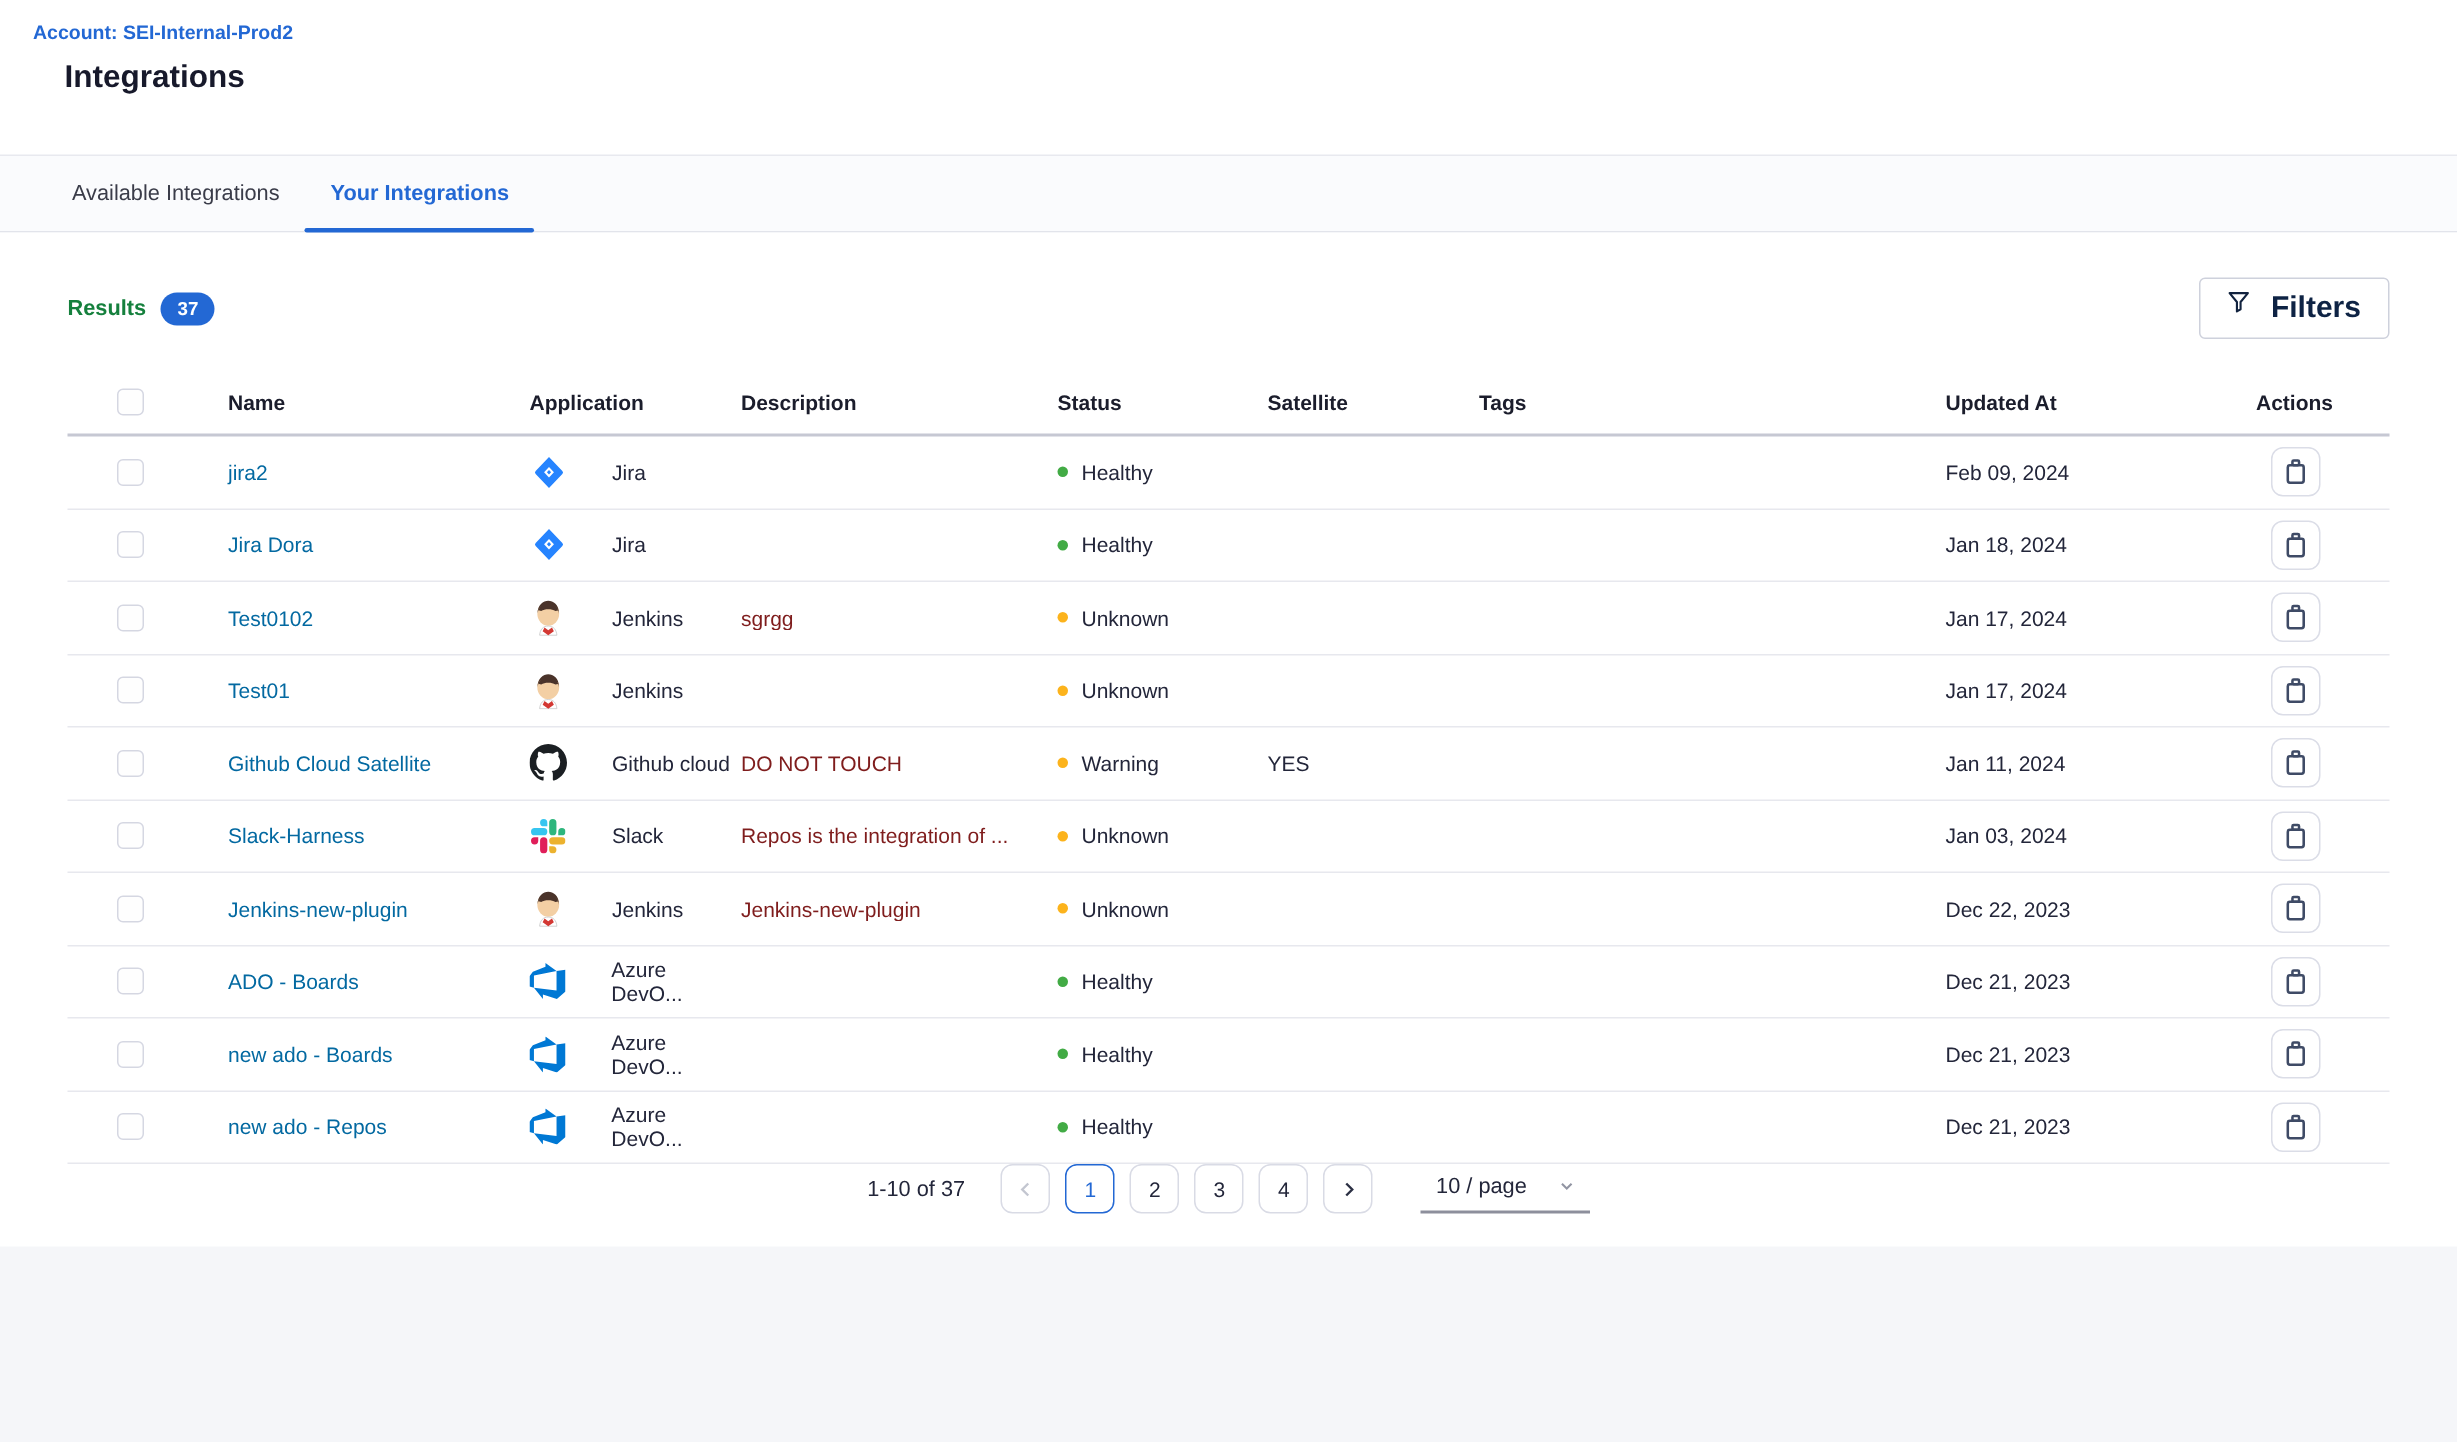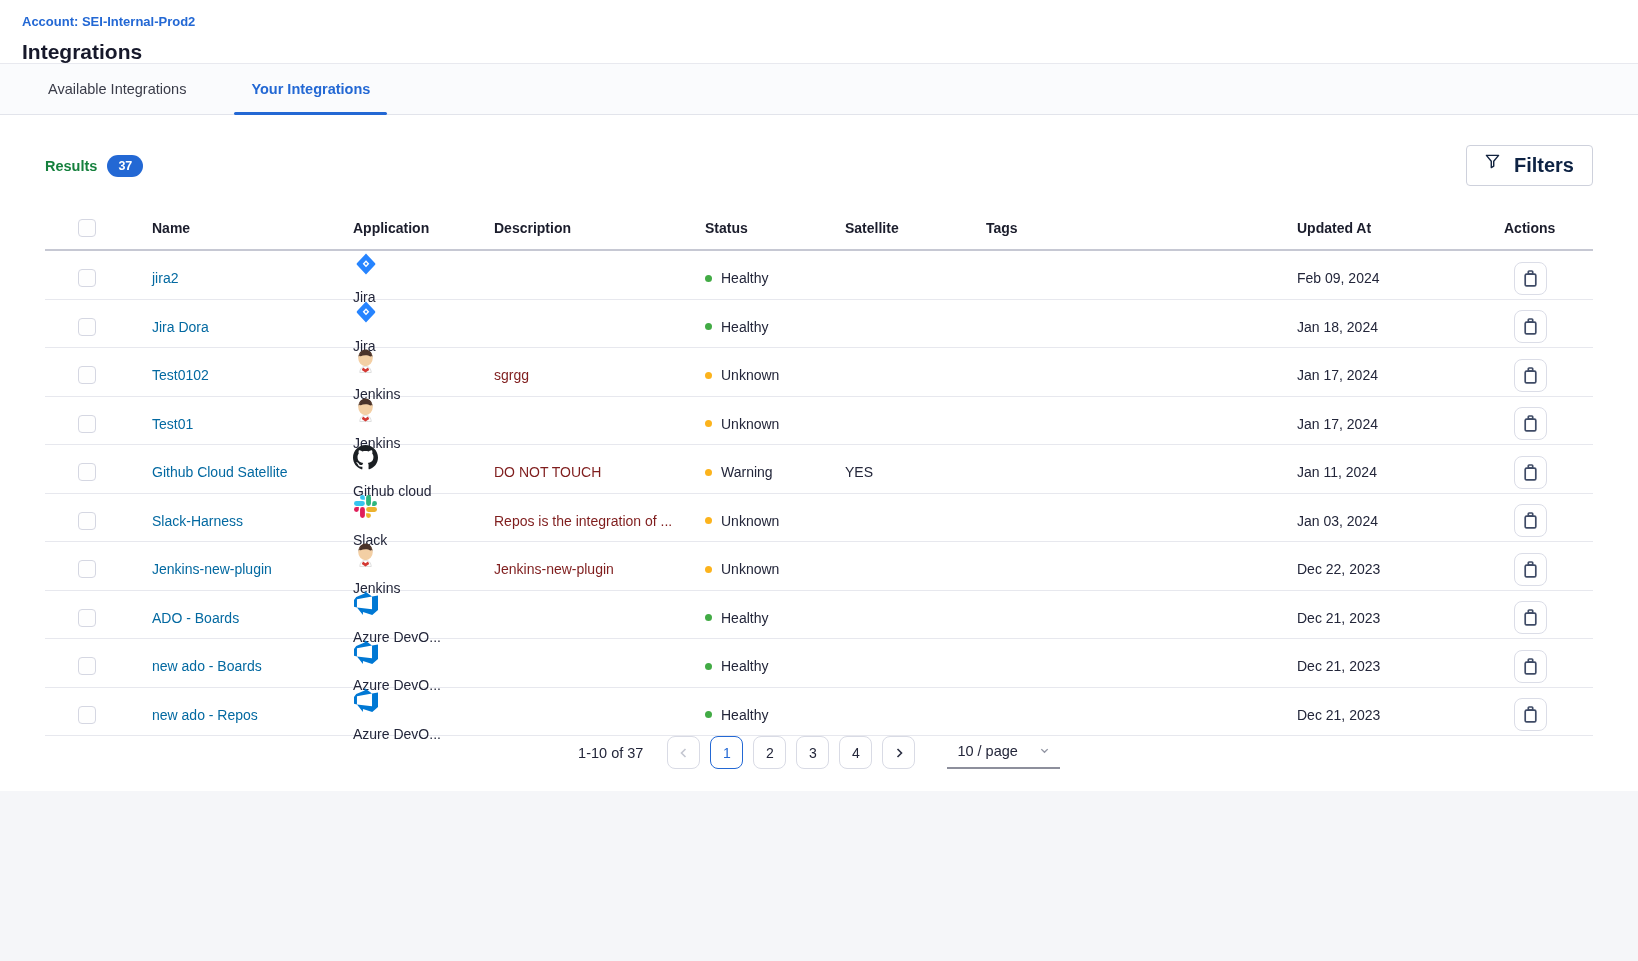--- a/index.html
+++ b/index.html
@@ -7,44 +7,44 @@
   body {
     font-family:"Liberation Sans", sans-serif;
     background:#f5f6f9;
     color:#23263a;
     font-size:14px;
   }
   
   .top-header {
     background:#fff;
     padding:13px 0 0 22px;
-    height:64px;
+    height:104px;
     border-bottom:1px solid #e8e9ef;
   }
   .account-link {
     color:#2368d4;
     font-size:13px;
     font-weight:700;
     cursor:pointer;
     display:inline-block;
   }
   .page-title {
     font-size:21px;
     font-weight:700;
     color:#17192b;
     margin-top:11px;
+    margin-left:21px;
   }
   
   .tabbar {
     background:#fafbfd;
     border-bottom:1px solid #e2e4eb;
     height:51px;
     display:flex;
     align-items:stretch;
-    gap:31px;
     padding-left:31px;
   }
   .tab {
     display:flex;
     align-items:center;
     padding:0 17px;
     font-size:14.5px;
     color:#3a3c49;
     position:relative;
     cursor:pointer;
@@ -131,21 +131,21 @@
   }
   .cb {
     width:18px; height:18px;
     border:1.5px solid #d5d7e2;
     border-radius:4px;
     background:#fefefe;
     margin-left:33px;
     cursor:pointer;
   }
   .name-link { color:#0369a1; text-decoration:none; cursor:pointer; font-size:14px; }
-  .app-cell { display:flex; gap:13px;flex-direction:column; }
+  .app-cell { display:flex; align-items:center; gap:30px; }
   .app-icon { width:25px; height:25px; display:flex; align-items:center; justify-content:center; }
   .desc-cell { overflow:hidden; text-overflow:ellipsis; white-space:nowrap; padding-right:26px; color:#7f1d1d; }
   .status-cell { display:flex; align-items:center; gap:9px; }
   .status-dot { width:7px; height:7px; border-radius:50%; }
   .actions-cell { display:flex; }
   .del-btn {
     width:33px; height:33px;
     border:1px solid #dbdde7;
     border-radius:8px;
     background:#fff;

